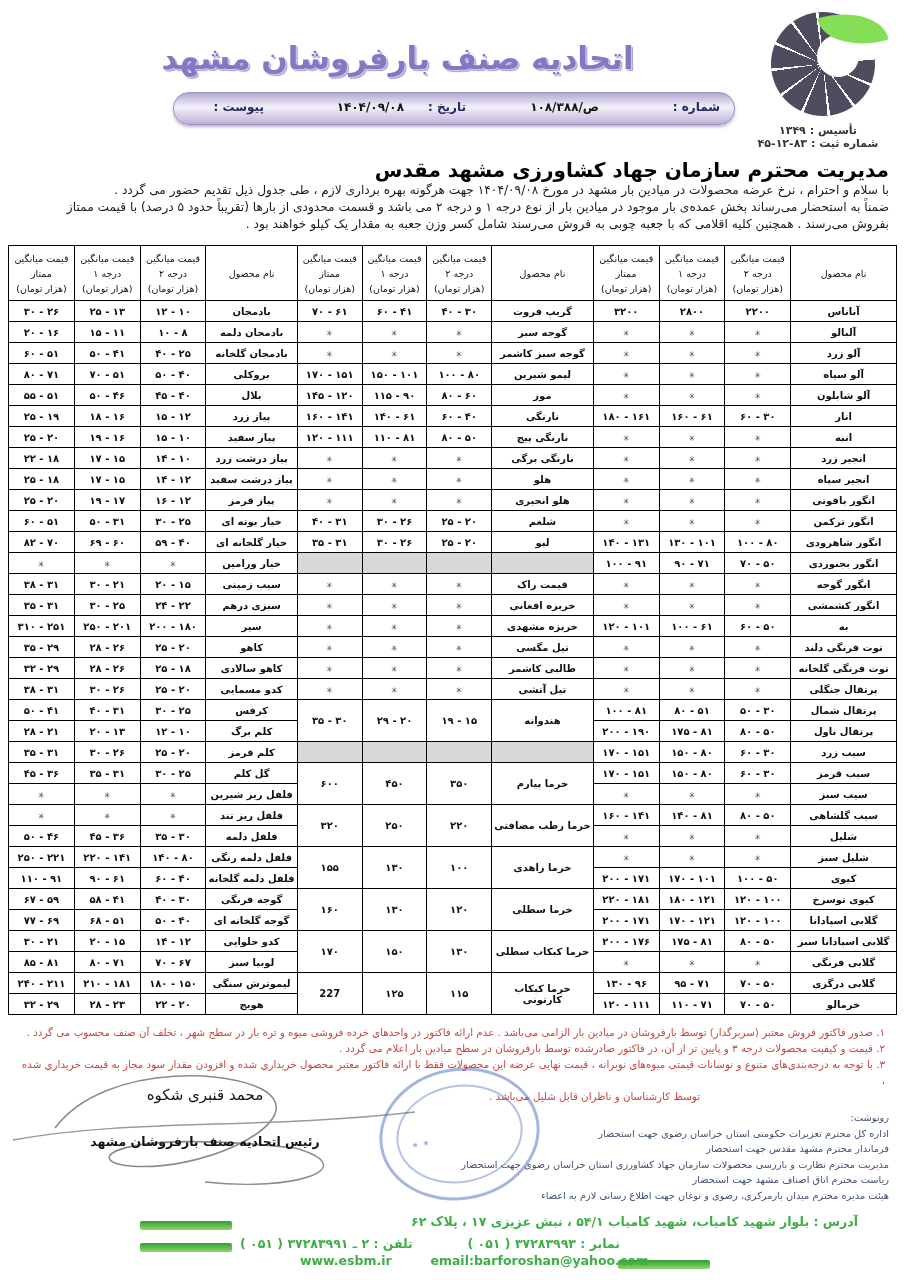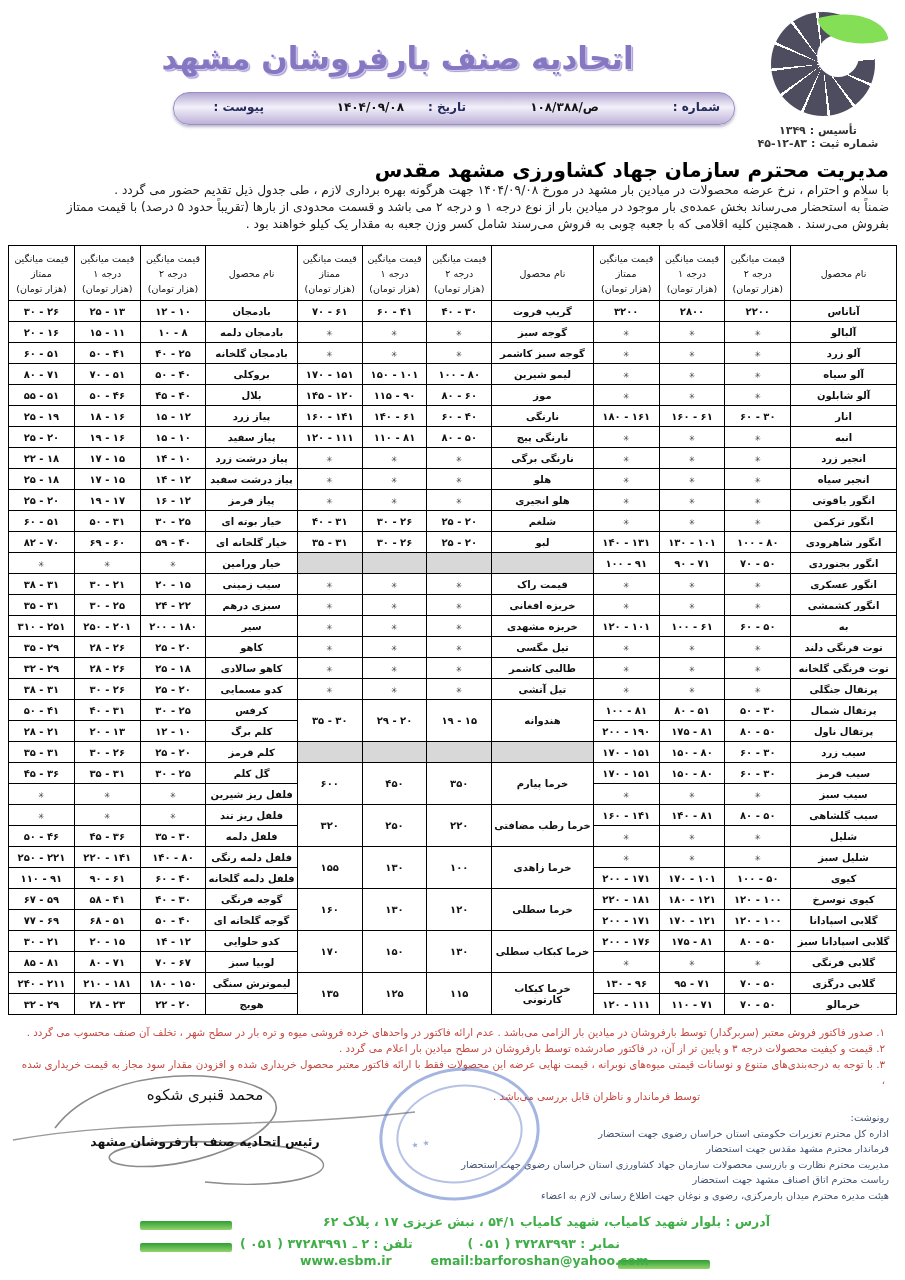--- a/index.html
+++ b/index.html
@@ -348,21 +348,21 @@
           <td class="name-cell grey"></td>
           <td class="grey"></td>
           <td class="grey"></td>
           <td class="grey"></td>
           <td class="name-cell">خیار ورامین</td>
           <td><span class="na">✳</span></td>
           <td><span class="na">✳</span></td>
           <td><span class="na">✳</span></td>
         </tr>
         <tr>
-          <td class="name-cell">انگور عسکری</td>
+          <td class="name-cell">انگور گوجه</td>
           <td><span class="na">✳</span></td>
           <td><span class="na">✳</span></td>
           <td><span class="na">✳</span></td>
           <td class="name-cell">قیمت راک</td>
           <td><span class="na">✳</span></td>
           <td><span class="na">✳</span></td>
           <td><span class="na">✳</span></td>
           <td class="name-cell">سیب زمینی</td>
           <td><span class="val">۲۰ - ۱۵</span></td>
           <td><span class="val">۳۰ - ۲۱</span></td>
@@ -597,21 +597,21 @@
           <td><span class="val">۸۵ - ۸۱</span></td>
         </tr>
         <tr>
           <td class="name-cell">گلابی درگزی</td>
           <td><span class="val">۷۰ - ۵۰</span></td>
           <td><span class="val">۹۵ - ۷۱</span></td>
           <td><span class="val">۱۳۰ - ۹۶</span></td>
           <td class="name-cell" rowspan="2">خرما کبکاب کارتونی</td>
           <td rowspan="2"><span class="val">۱۱۵</span></td>
           <td rowspan="2"><span class="val">۱۲۵</span></td>
-          <td rowspan="2"><span class="val">۱۳۵</span></td>
+          <td rowspan="2"><span class="val">227</span></td>
           <td class="name-cell">لیموترش سنگی</td>
           <td><span class="val">۱۸۰ - ۱۵۰</span></td>
           <td><span class="val">۲۱۰ - ۱۸۱</span></td>
           <td><span class="val">۲۴۰ - ۲۱۱</span></td>
         </tr>
         <tr>
           <td class="name-cell">خرمالو</td>
           <td><span class="val">۷۰ - ۵۰</span></td>
           <td><span class="val">۱۱۰ - ۷۱</span></td>
           <td><span class="val">۱۲۰ - ۱۱۱</span></td>
@@ -620,21 +620,21 @@
           <td><span class="val">۲۸ - ۲۳</span></td>
           <td><span class="val">۳۲ - ۲۹</span></td>
         </tr>
       </tbody>
   </table>
 
   <div class="notes">
       <div>۱. صدور فاکتور فروش معتبر (سربرگدار) توسط بارفروشان در میادین بار الزامی می‌باشد . عدم ارائه فاکتور در واحدهای خرده فروشی میوه و تره بار در سطح شهر ، تخلف آن صنف محسوب می گردد .</div>
       <div>۲. قیمت و کیفیت محصولات درجه ۳ و پایین تر از آن، در فاکتور صادرشده توسط بارفروشان در سطح میادین بار اعلام می گردد .</div>
       <div>۳. با توجه به درجه‌بندی‌های متنوع و نوسانات قیمتی میوه‌های نوبرانه ، قیمت نهایی عرضه این محصولات فقط با ارائه فاکتور معتبر محصول خریداری شده و افزودن مقدار سود مجاز به قیمت خریداری شده ،</div>
-      <div class="indent">توسط فرماندار و ناظران قابل بررسی می‌باشد .</div>
+      <div class="indent">توسط کارشناسان و ناظران قابل شلیل می‌باشد .</div>
     </div>
 
   <svg class="squiggle" width="440" height="150" viewBox="0 0 440 150">
     <path d="M60,78 C110,10 255,18 278,48 C300,78 205,122 135,116 C85,111 120,78 300,98" fill="none" stroke="#8b8b8b" stroke-width="1.6"></path>
     <path d="M18,90 C140,68 260,80 420,62" fill="none" stroke="#9a9a9a" stroke-width="1.4"></path>
     <path d="M300,98 C370,118 300,142 210,132" fill="none" stroke="#8b8b8b" stroke-width="1.4"></path>
   </svg>
   <div class="sig-name">محمد قنبری شکوه</div>
   <div class="sig-title">رئیس اتحادیه صنف بارفروشان مشهد</div>
   <div class="stamp"></div>
@@ -642,21 +642,21 @@
   <div class="cc">
       <div>رونوشت:</div>
       <div>اداره کل محترم تعزیرات حکومتی استان خراسان رضوی جهت استحضار</div>
       <div>فرماندار محترم مشهد مقدس جهت استحضار</div>
       <div>مدیریت محترم نظارت و بازرسی محصولات سازمان جهاد کشاورزی استان خراسان رضوی جهت استحضار</div>
       <div>ریاست محترم اتاق اصناف مشهد جهت استحضار</div>
       <div>هیئت مدیره محترم میدان بارمرکزی، رضوی و نوغان جهت اطلاع رسانی لازم به اعضاء</div>
     </div>
 
   <div class="gbar" style="top:1221px;left:140px"></div>
-  <div class="contact-line" style="top:1214px;left:235px;right:47px;text-align:center">آدرس : بلوار شهید کامیاب، شهید کامیاب ۵۴/۱ ، نبش عزیزی ۱۷ ، پلاک ۶۲</div>
+  <div class="contact-line" style="top:1214px;left:235px;right:47px;text-align:right">آدرس : بلوار شهید کامیاب، شهید کامیاب ۵۴/۱ ، نبش عزیزی ۱۷ ، پلاک ۶۲</div>
   <div class="gbar" style="top:1243px;left:140px"></div>
   <div class="contact-line" style="top:1236px;left:240px">
     <span>نمابر : ۳۷۲۸۳۹۹۳ ( ۰۵۱ )</span>
     <span style="display:inline-block;width:46px"></span>
     <span>تلفن : ۲ ـ ۳۷۲۸۳۹۹۱ ( ۰۵۱ )</span>
   </div>
   <div class="gbar" style="top:1260px;left:618px"></div>
   <div class="contact-line ltr" style="top:1253px;left:300px">
     <span>www.esbm.ir</span>
     <span style="display:inline-block;width:30px"></span>

